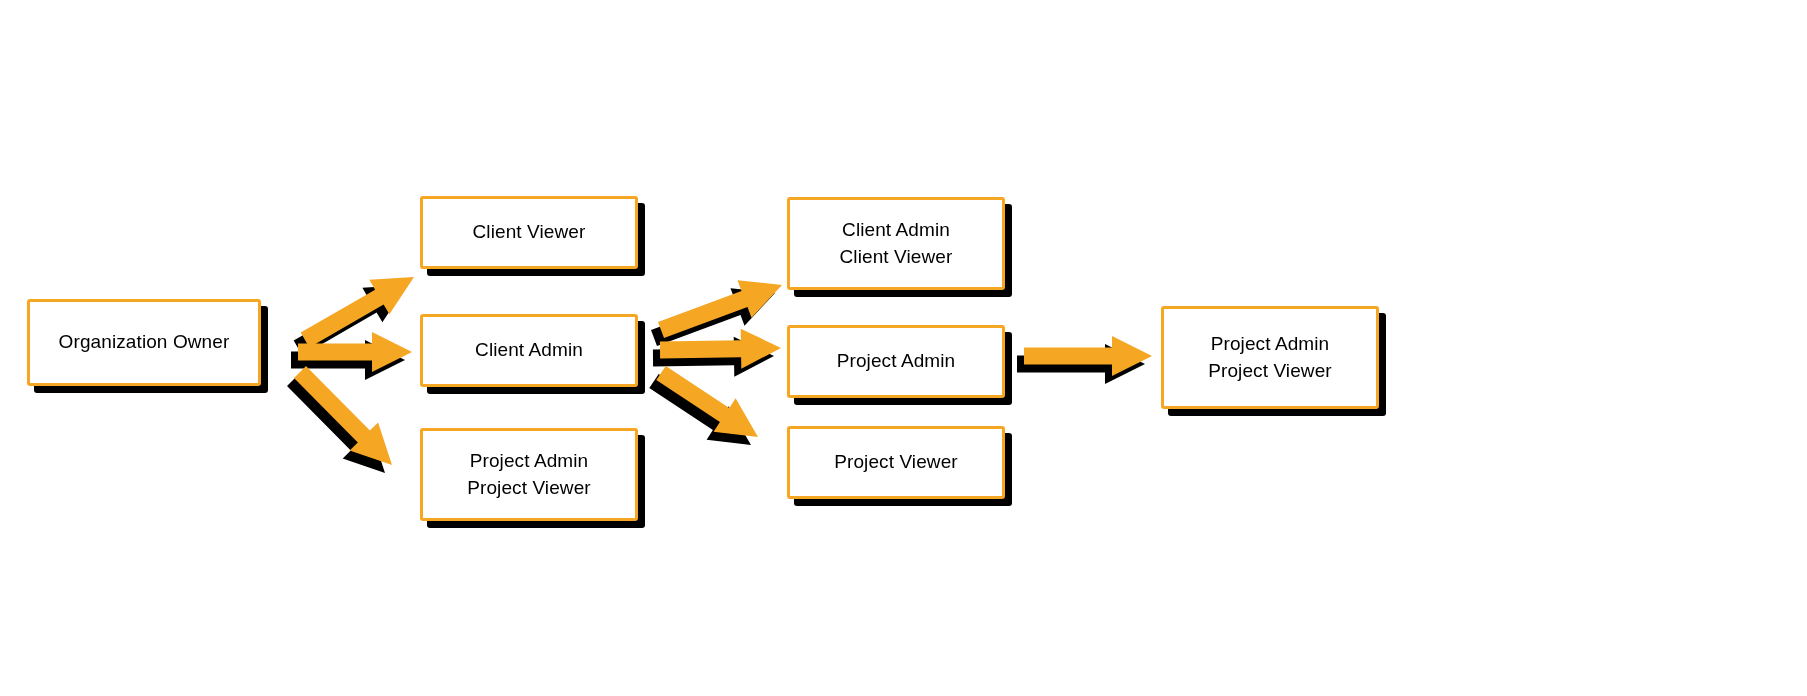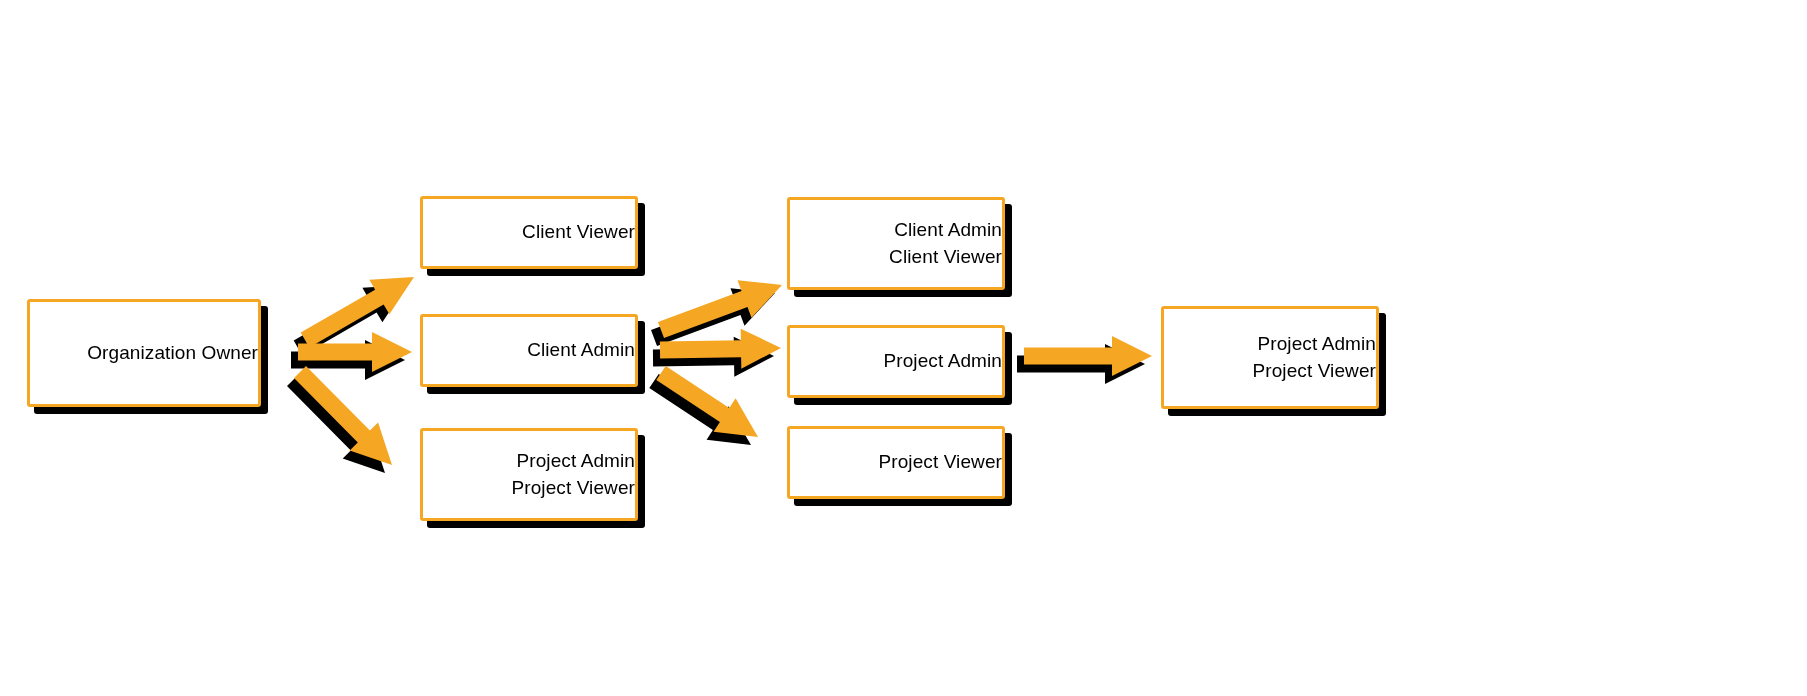--- a/index.html
+++ b/index.html
@@ -27,21 +27,21 @@
     pointer-events: none;
   }
   .node {
     position: absolute;
     box-sizing: border-box;
     background: #ffffff;
     border: 3px solid #F5A623;
     border-radius: 3px;
     display: flex;
     flex-direction: column;
-    align-items: flex-end;
+    align-items: center;
     justify-content: center;
     color: #000000;
     font-size: 19px;
     line-height: 1.42;
     text-align: center;
     letter-spacing: 0.1px;
     z-index: 5;
     box-shadow: 7px 7px 0 0 #000000;
   }
   .node-line {
@@ -76,21 +76,21 @@
       </g>
       <g>
         <polygon points="656.3,380.1 719.9,422.1 713.6,431.7 758.0,437.0 735.6,398.3 729.3,407.9 665.7,365.9" fill="#000000" transform="translate(-7,8)"></polygon>
         <polygon points="656.3,380.1 719.9,422.1 713.6,431.7 758.0,437.0 735.6,398.3 729.3,407.9 665.7,365.9" fill="#F5A623"></polygon>
       </g>
       <g>
         <polygon points="1024.0,364.5 1112.0,364.5 1112.0,376.0 1152.0,356.0 1112.0,336.0 1112.0,347.5 1024.0,347.5" fill="#000000" transform="translate(-7,8)"></polygon>
         <polygon points="1024.0,364.5 1112.0,364.5 1112.0,376.0 1152.0,356.0 1112.0,336.0 1112.0,347.5 1024.0,347.5" fill="#F5A623"></polygon>
       </g>
     </svg>
-<div class="node" style="left: 27px; top: 299px; width: 234px; height: 108px; border-color: rgb(245, 166, 35); background: rgb(255, 255, 255); color: rgb(0, 0, 0); box-shadow: rgb(0, 0, 0) 7px 7px 0px 0px;">
+<div class="node" style="left: 27px; top: 299px; width: 234px; height: 87px; border-color: rgb(245, 166, 35); background: rgb(255, 255, 255); color: rgb(0, 0, 0); box-shadow: rgb(0, 0, 0) 7px 7px 0px 0px;">
       <span class="node-line">Organization Owner</span>
     </div>
     <div class="node" style="left: 420px; top: 196px; width: 218px; height: 73px; border-color: rgb(245, 166, 35); background: rgb(255, 255, 255); color: rgb(0, 0, 0); box-shadow: rgb(0, 0, 0) 7px 7px 0px 0px;">
       <span class="node-line">Client Viewer</span>
     </div>
     <div class="node" style="left: 420px; top: 314px; width: 218px; height: 73px; border-color: rgb(245, 166, 35); background: rgb(255, 255, 255); color: rgb(0, 0, 0); box-shadow: rgb(0, 0, 0) 7px 7px 0px 0px;">
       <span class="node-line">Client Admin</span>
     </div>
     <div class="node" style="left: 420px; top: 428px; width: 218px; height: 93px; border-color: rgb(245, 166, 35); background: rgb(255, 255, 255); color: rgb(0, 0, 0); box-shadow: rgb(0, 0, 0) 7px 7px 0px 0px;">
       <span class="node-line">Project Admin</span>

